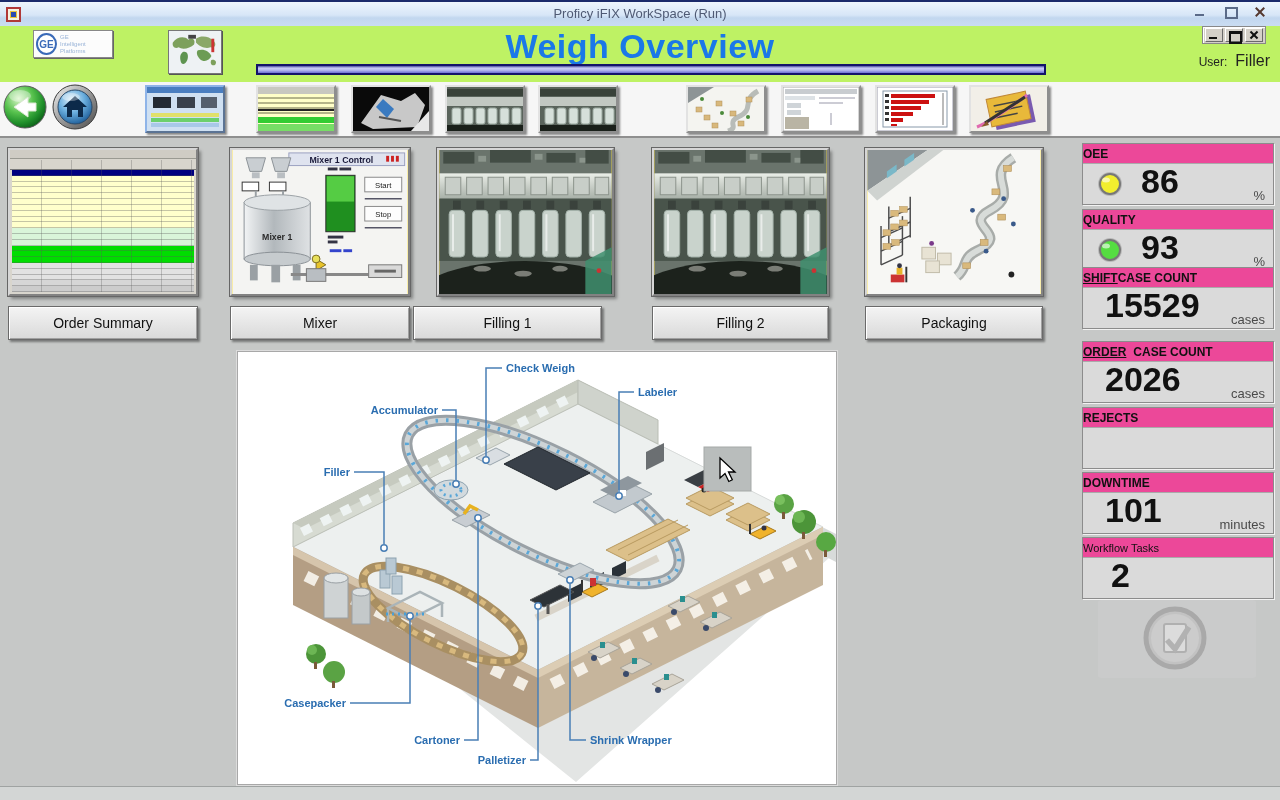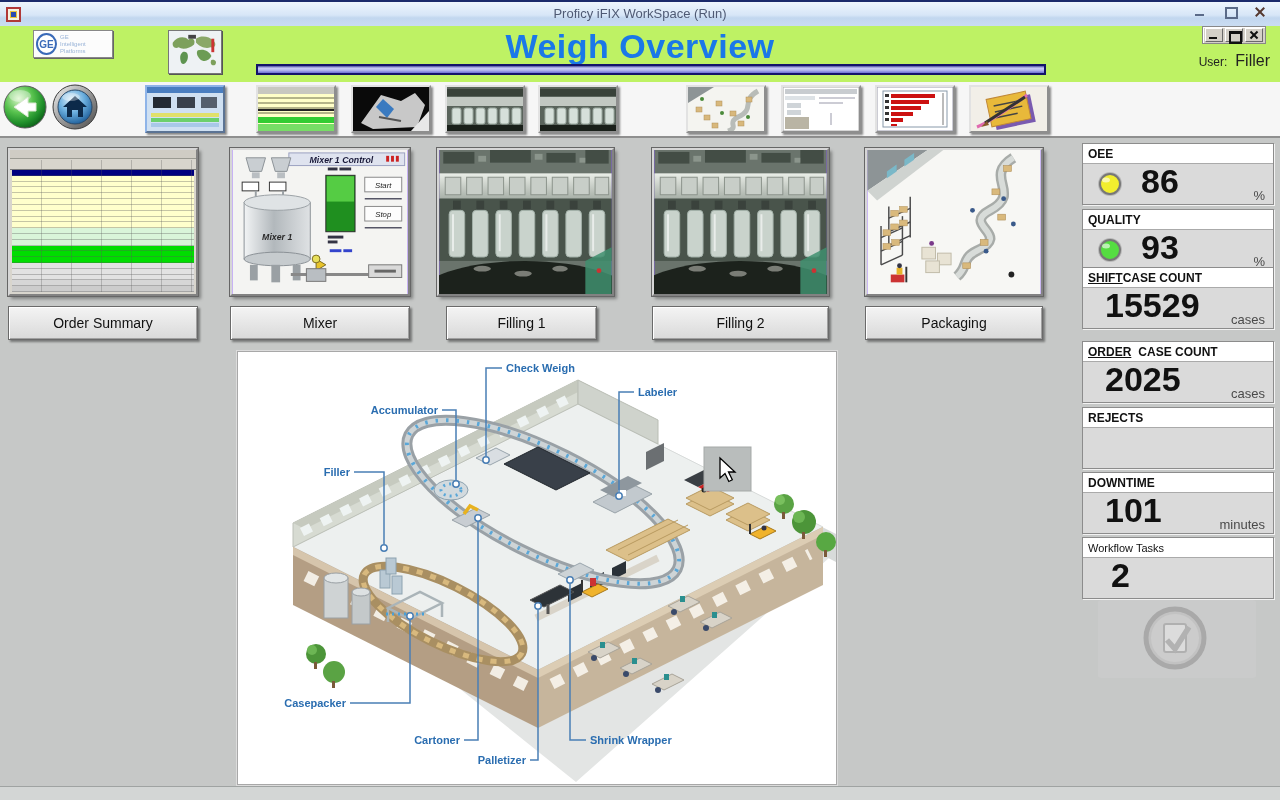--- a/index.html
+++ b/index.html
@@ -58,22 +58,22 @@
   #navrow { position:absolute; left:0; top:82px; width:1280px; height:56px;
     background:#f6f6f6; border-bottom:2px solid #8f8f8f; }
   .roundbtn { position:absolute; cursor:pointer; }
   .nav-thumb { position:absolute; top:3px; width:80px; height:48px; background:#fff;
     border:2px outset #e2e2e2; box-shadow:2px 2px 2px rgba(0,0,0,.45); cursor:pointer; }
   .nav-thumb svg { display:block; width:100%; height:100%; }
   .nav-thumb.sel { border-color:#8fb4e8; }
 
   
   #main { position:absolute; left:0; top:138px; width:1280px; height:662px; background:#c6c8c7; }
-  .station-img { position:absolute; top:10px; background:#8b5cf6;
-    border:2px outset #d6d6d6; outline:1px solid #666; box-shadow:3px 3px 3px rgba(0,0,0,.35);font-style:italic; }
+  .station-img { position:absolute; top:10px; background:#fde047;
+    border:2px outset #d6d6d6; outline:1px solid #666; box-shadow:3px 3px 3px rgba(0,0,0,.35); }
   .station-img svg, .station-img .fill { display:block; width:100%; height:100%; }
   .station-btn { position:absolute; top:168px; height:34px; text-align:center;
     font-size:14px; color:#111; line-height:32px;
     background:linear-gradient(#f4f4f4,#d9d9d9); border:1px solid #6a6a6a;
     box-shadow:inset 1px 1px 0 #fff, inset -1px -1px 0 #a0a0a0, 2px 2px 2px rgba(0,0,0,.4);
     cursor:pointer; }
 
   
   #ot { position:relative; width:100%; height:100%; background:#d8d5cd; overflow:hidden; }
   #ot .t-title { height:9px; background:#cfccc4; border-bottom:1px solid #9a9a92; }
@@ -87,22 +87,22 @@
   #diagram { position:absolute; left:237px; top:213px; width:600px; height:434px;
     background:#fff; border:1px solid #a8a8a8; box-shadow:0 0 0 1px #dcdcdc; }
   #diagram svg { display:block; }
   .dlabel { font-weight:bold; font-size:11px; fill:#2a6db0; }
   .dline { stroke:#4a7fb5; stroke-width:1.5; fill:none; }
   .ddot { fill:#fff; stroke:#4a7fb5; stroke-width:1.5; }
 
   
   .kpi { position:absolute; left:1082px; width:192px; height:62px;
     background:#dadada; border:1px solid #8c8c8c; box-shadow:1px 1px 0 #f2f2f2; }
-  .kpi .khead { height:20px; background:#ffffff; border-bottom:1px solid #aaa;
-    font-size:12px; font-weight:bold; color:#111; line-height:20px; padding-left:5px; }
+  .kpi .khead { height:20px; background:#ec4899; border-bottom:1px solid #aaa;
+    font-size:12px; font-weight:bold; color:#111; line-height:20px; }
   .kpi .khead .pref { text-decoration:underline; cursor:pointer; }
   .kpi .khead .pref.gap { margin-right:7px;margin-top:28px; }
   .kpi .kval { position:relative; height:40px; }
   .kpi .num { position:absolute; left:22px; top:-2px; font-size:34px; font-weight:bold; color:#111; }
   .kpi.led .num { left:58px; }
   .kpi .unit { position:absolute; right:8px; bottom:1px; font-size:13px; color:#4a4a4a; }
   .kpi .ledsvg { position:absolute; left:12px; top:5px; }
   .kpi.small-head .khead { font-weight:normal; font-size:11px; }
   #wf-ack-bg { position:absolute; left:1098px; top:462px; width:158px; height:78px;
     background:#cdcdcd; opacity:.55; border-radius:3px; }
@@ -499,21 +499,21 @@
       <ellipse cx="88" cy="152" rx="112" ry="38" fill="#1c221c"></ellipse>
       <g fill="#d8d8d0" opacity=".5">
           <ellipse cx="44" cy="122" rx="9" ry="3"></ellipse>
           <ellipse cx="86" cy="127" rx="9" ry="3"></ellipse>
           <ellipse cx="124" cy="122" rx="8" ry="3"></ellipse>
         </g>
       <polygon points="150,114 177,100 177,148 150,148" fill="#3f8f6f" opacity=".85"></polygon>
       <circle cx="164" cy="124" r="2.5" fill="#cc3333"></circle>
     </svg>
   </div>
-  <div class="station-btn" style="left:446px;width:151px">Filling 1</div>
+  <div class="station-btn" style="left:413px;width:189px">Filling 1</div>
 
   <div class="station-img" style="left:652px;width:177px;height:148px">
     <svg viewBox="0 0 177 148">
       <rect width="177" height="148" fill="#6a746c"></rect>
       <g fill="#3a443c" opacity=".8">
           <rect x="4" y="2" width="32" height="12"></rect>
           <rect x="52" y="0" width="42" height="13"></rect>
           <rect x="110" y="3" width="30" height="10"></rect>
           <rect x="150" y="0" width="24" height="14"></rect>
         </g>
@@ -869,21 +869,21 @@
       <span class="num">15529</span>
       <span class="unit">cases</span>
     </div>
   </div>
 
   <div class="kpi" style="top:203px">
     <div class="khead">
       <span class="pref gap">ORDER</span><span>CASE COUNT</span>
     </div>
     <div class="kval">
-      <span class="num">2025</span>
+      <span class="num">2026</span>
       <span class="unit">cases</span>
     </div>
   </div>
 
   <div class="kpi" style="top:269px">
     <div class="khead"><span>REJECTS</span></div>
   </div>
 
   <div class="kpi" style="top:334px">
     <div class="khead"><span>DOWNTIME</span></div>

